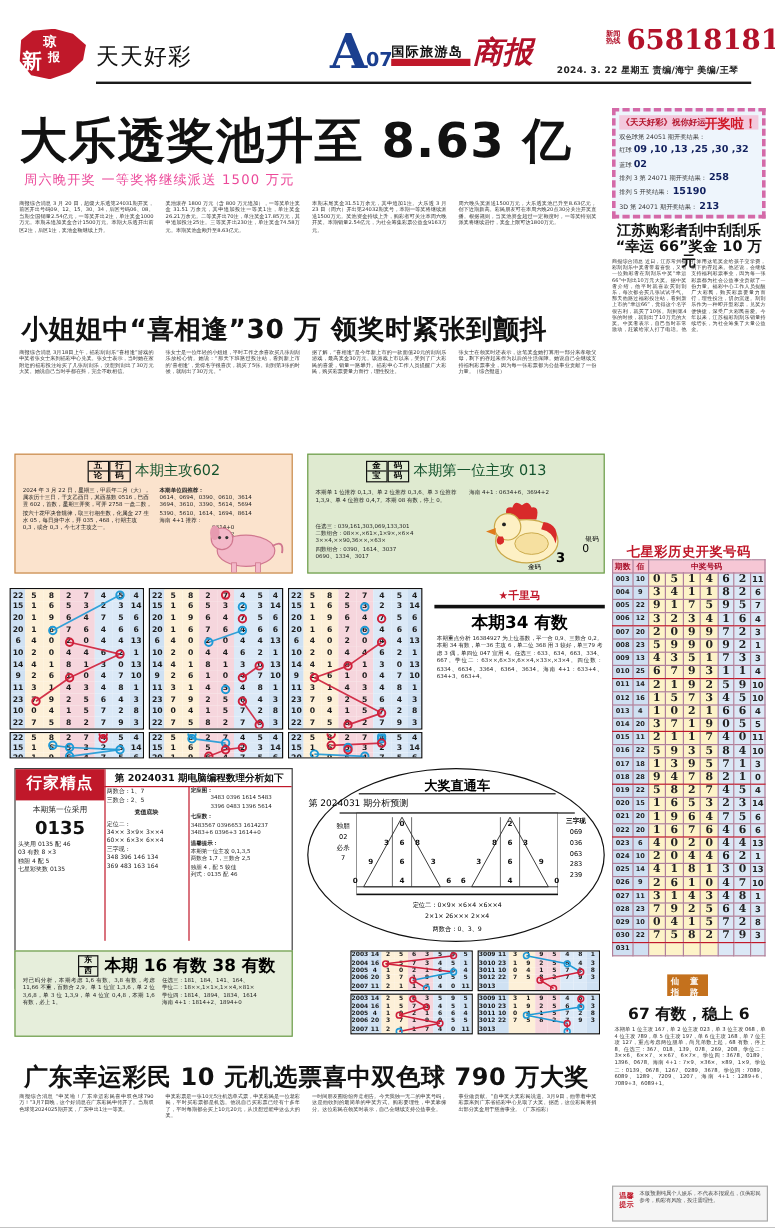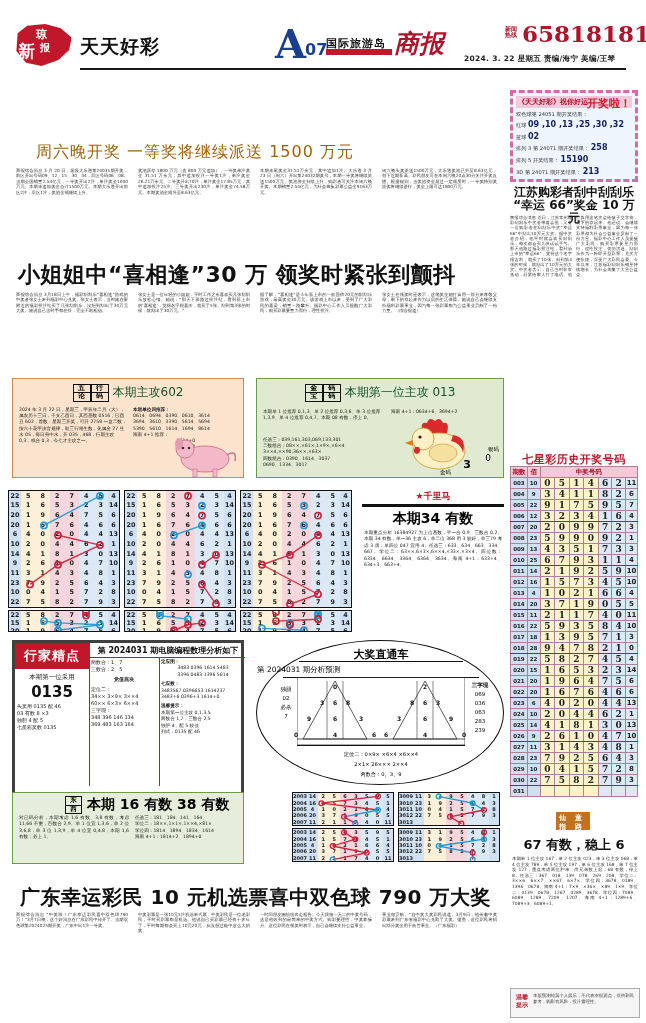--- a/index.html
+++ b/index.html
@@ -7,34 +7,34 @@
   #page{position:relative;width:646px;height:1023px;background:#fff;overflow:hidden;}
 
   
   .masthead{position:absolute;left:0;top:22px;width:646px;height:52px;}
   .logo-stamp{position:absolute;left:14px;top:2px;width:60px;height:42px;}
   .logo-stamp .blob{position:absolute;inset:0;background:#c0182a;
      clip-path:polygon(6% 22%,22% 4%,52% 0%,78% 10%,96% 32%,92% 62%,74% 86%,46% 100%,20% 92%,4% 64%);}
   .logo-stamp .t1{position:absolute;left:4px;top:16px;color:#fff;font-size:17px;font-weight:bold;}
   .logo-stamp .t2{position:absolute;left:22px;top:3px;color:#fff;font-size:11px;font-weight:bold;}
   .logo-stamp .t3{position:absolute;left:26px;top:17px;color:#fff;font-size:10px;font-weight:bold;}
-  .brand{position:absolute;left:80px;top:12px;font-size:19px;font-weight:bold;letter-spacing:1px;color:#111;}
+  .brand{position:absolute;left:80px;top:12px;font-size:19px;font-weight:normal;letter-spacing:1px;color:#111;}
   .rule{position:absolute;left:80px;top:46px;width:546px;height:2px;background:#1a1a1a;}
   .page-A{position:absolute;left:275px;top:-2px;font-size:40px;color:#1b3f8f;font-family:"DejaVu Serif",serif;font-weight:bold;}
   .page-num{position:absolute;left:305px;top:18px;font-size:16px;color:#1b3f8f;font-weight:bold;}
   .paper-left{position:absolute;left:326px;top:14px;font-size:11px;font-weight:bold;color:#111;letter-spacing:1px;}
   .paper-red{position:absolute;left:326px;top:27px;width:66px;height:6px;background:#c0182a;}
   .paper-cal{position:absolute;left:394px;top:5px;font-size:25px;color:#b2122a;font-weight:bold;font-family:"DejaVu Serif",serif;font-style:italic;}
   .hot-lbl{position:absolute;left:505px;top:4px;font-size:6px;line-height:6px;color:#b2122a;font-weight:bold;}
   .hot-num{position:absolute;left:522px;top:-2px;font-size:23px;color:#b2122a;font-weight:bold;font-family:"DejaVu Serif",serif;}
   .dateline{position:absolute;left:464px;top:32px;font-size:7.5px;color:#222;font-weight:bold;letter-spacing:.3px;}
 
   
   .h1{position:absolute;left:16px;top:90px;font-size:40px;font-weight:bold;color:#111;letter-spacing:1px;}
-  .h1sub{position:absolute;left:36px;top:142px;font-size:16px;color:#a16207;letter-spacing:1px;}
+  .h1sub{position:absolute;left:20px;top:142px;font-size:11px;color:#ec4899;letter-spacing:1px;}
   .h2{position:absolute;left:18px;top:260px;font-size:22px;font-weight:bold;color:#111;letter-spacing:.5px;}
   .h3{position:absolute;left:20px;top:884px;font-size:20px;font-weight:bold;color:#111;letter-spacing:.5px;}
 
   
   .bodycol{position:absolute;font-size:4.3px;line-height:5.4px;color:#333;text-align:justify;}
 
   
   .resbox{position:absolute;left:510px;top:90px;width:128px;height:92px;
      border:3px dashed #d46aa8;background:#eef5fc;box-sizing:border-box;padding:3px;}
   .resbox .banner{font-size:7px;color:#b2122a;font-weight:bold;background:#f3c9dd;padding:1px 2px;}
@@ -85,21 +85,21 @@
   .gc1{background:#fdf0d8;}
   .gc2{background:#fdf0d8;}
   .gc3{background:#f6d6dd;}
   .gc4{background:#f6d6dd;}
   .gc5{background:#dbe9f7;}
   .gc6{background:#dbe9f7;}
   .gc7{background:#cfe1f3;width:10%;font-size:5.4px;}
   .gridbox svg{position:absolute;left:0;top:0;pointer-events:none;}
 
   
-  .expert{position:absolute;left:12px;top:640px;width:232px;height:184px;border:3px solid #404040;box-sizing:border-box;}
+  .expert{position:absolute;left:12px;top:640px;width:232px;height:184px;border:1px solid #404040;box-sizing:border-box;}
   .expert .redhead{position:absolute;left:0;top:0;width:74px;height:26px;background:#c0182a;color:#fff;font-size:13px;font-weight:bold;text-align:center;line-height:26px;letter-spacing:1px;}
   .expert .sub{position:absolute;left:0;top:30px;width:74px;text-align:center;font-size:6.5px;color:#222;}
   .expert .big{position:absolute;left:0;top:40px;width:74px;text-align:center;font-size:15px;font-weight:bold;color:#111;}
   .expert .note{position:absolute;left:2px;top:60px;width:70px;font-size:5px;color:#222;line-height:7px;}
   .expert .hdr2{position:absolute;left:76px;top:2px;width:154px;text-align:center;font-size:8px;font-weight:bold;color:#111;}
   .expert .mid{position:absolute;left:76px;top:16px;width:66px;font-size:5px;line-height:7px;color:#222;}
   .expert .rgt{position:absolute;left:146px;top:16px;width:84px;font-size:4.6px;line-height:6.4px;color:#222;}
   .expert .divv{position:absolute;background:#c0182a;}
 
   
@@ -145,20 +145,21 @@
     <div class="page-A">A</div>
     <div class="page-num">07</div>
     <div class="paper-left">国际旅游岛</div>
     <div class="paper-red"></div>
     <div class="paper-cal">商报</div>
     <div class="hot-lbl">新闻<br>热线</div>
     <div class="hot-num">65818181</div>
     <div class="dateline">2024. 3. 22  星期五   责编/海宁   美编/王琴</div>
   </div>
 
+  <div class="h1">大乐透奖池升至 8.63 亿</div>
   <div class="h1sub">周六晚开奖   一等奖将继续派送 1500 万元</div>
 
   <div class="bodycol" style="left:16px;top:168px;width:112px;">商报综合消息 3 月 20 日，超级大乐透第24031期开奖，前区开出号码09、12、15、30、34，后区号码06、08。当期全国销量2.54亿元，一等奖开出2注，单注奖金1000万元。本期未追加奖金合计1500万元。本期大乐透开出前区2注，后区1注，奖池金额继续上升。</div>
   <div class="bodycol" style="left:138px;top:168px;width:112px;">奖池滚存 1800 万元（含 800 万元追加），一等奖单注奖金 31.51 万余元，其中追加投注一等奖1注，单注奖金26.21万余元。二等奖开出70注，单注奖金17.85万元，其中追加投注25注。三等奖开出230注，单注奖金74.58万元。本期奖池金额升至8.63亿元。</div>
   <div class="bodycol" style="left:260px;top:168px;width:112px;">本期末尾奖金31.51万余元，其中追加1注。大乐透 3 月 23 日（周六）开出第24032期奖号，本期一等奖将继续派送1500万元。奖池资金持续上升，购彩者可关注本周六晚开奖。本期销量2.54亿元，为社会筹集彩票公益金9163万元。</div>
   <div class="bodycol" style="left:382px;top:168px;width:115px;">周六晚头奖派送1500万元，大乐透奖池已升至8.63亿元，创下近期新高。彩民朋友可在本周六晚20点30分关注开奖直播。根据规则，当奖池资金超过一定额度时，一等奖特别奖派奖将继续进行，奖金上限可达1800万元。</div>
 
   <div class="h2">小姐姐中“喜相逢”30 万  领奖时紧张到颤抖</div>
   <div class="bodycol" style="left:16px;top:292px;width:112px;">商报综合消息 3月18日上午，福彩刮刮乐“喜相逢”游戏的中奖者张女士来到福彩中心兑奖。张女士表示，当时她在家附近的福彩投注站买了几张刮刮乐，没想到刮出了30万元大奖。她说自己当时手都在抖，完全不敢相信。</div>
   <div class="bodycol" style="left:138px;top:292px;width:112px;">张女士是一位年轻的小姐姐，平时工作之余喜欢买几张刮刮乐放松心情。她说：“那天下班路过投注站，看到新上市的‘喜相逢’，觉得名字很喜庆，就买了5张。刮到第3张的时候，就刮出了30万元。”</div>

